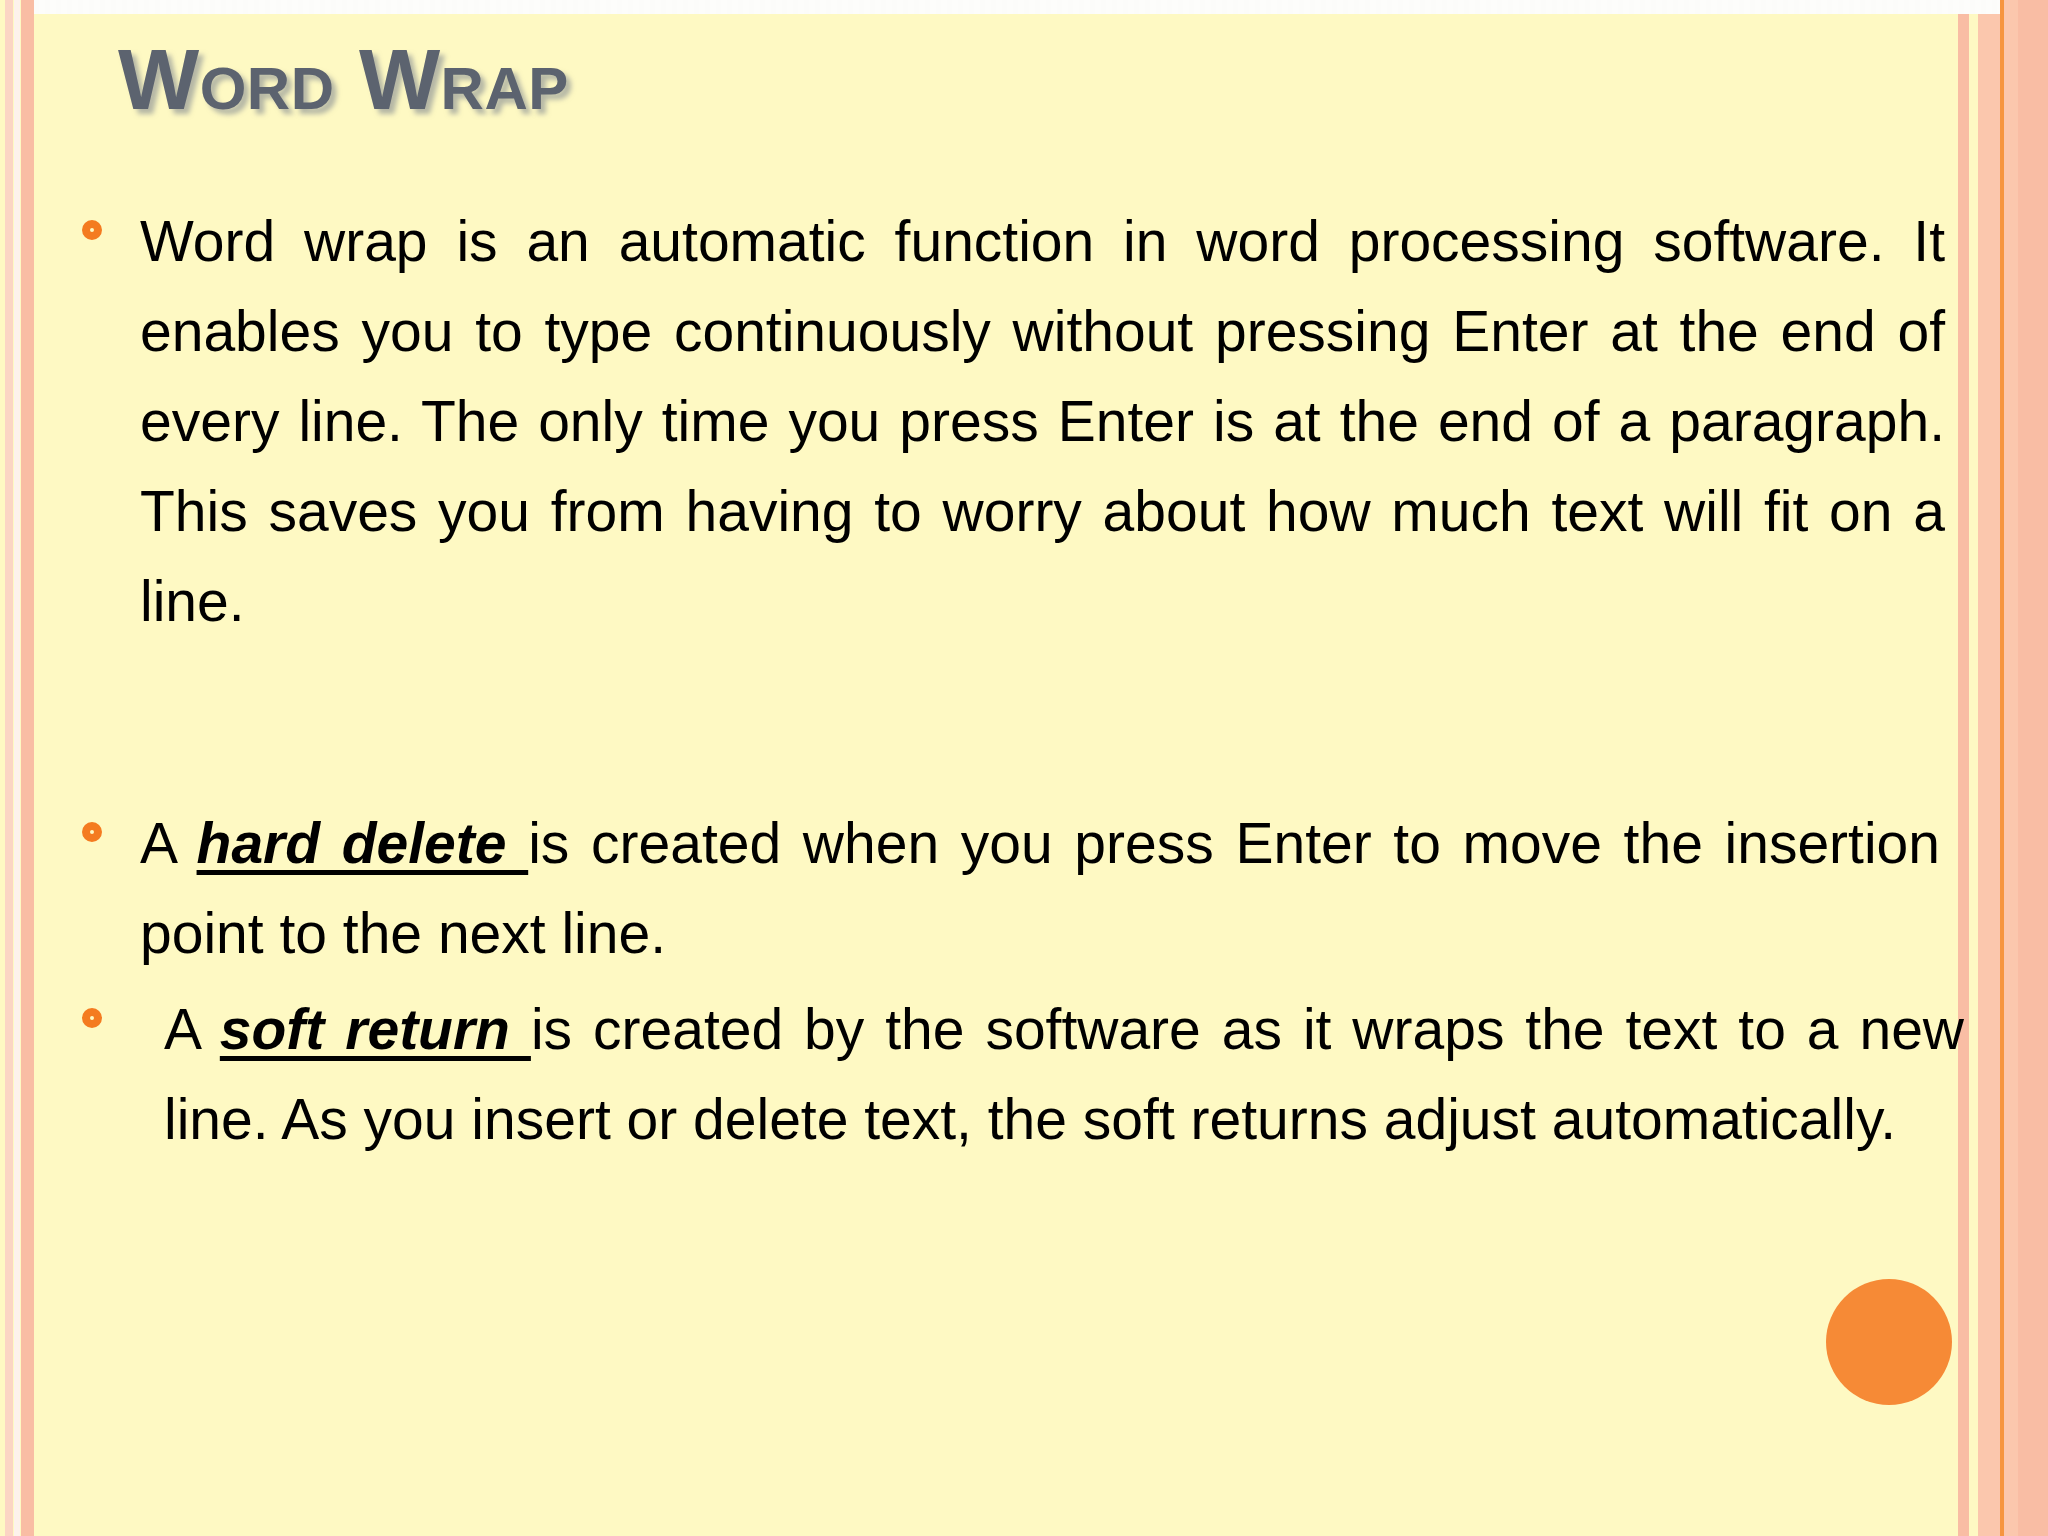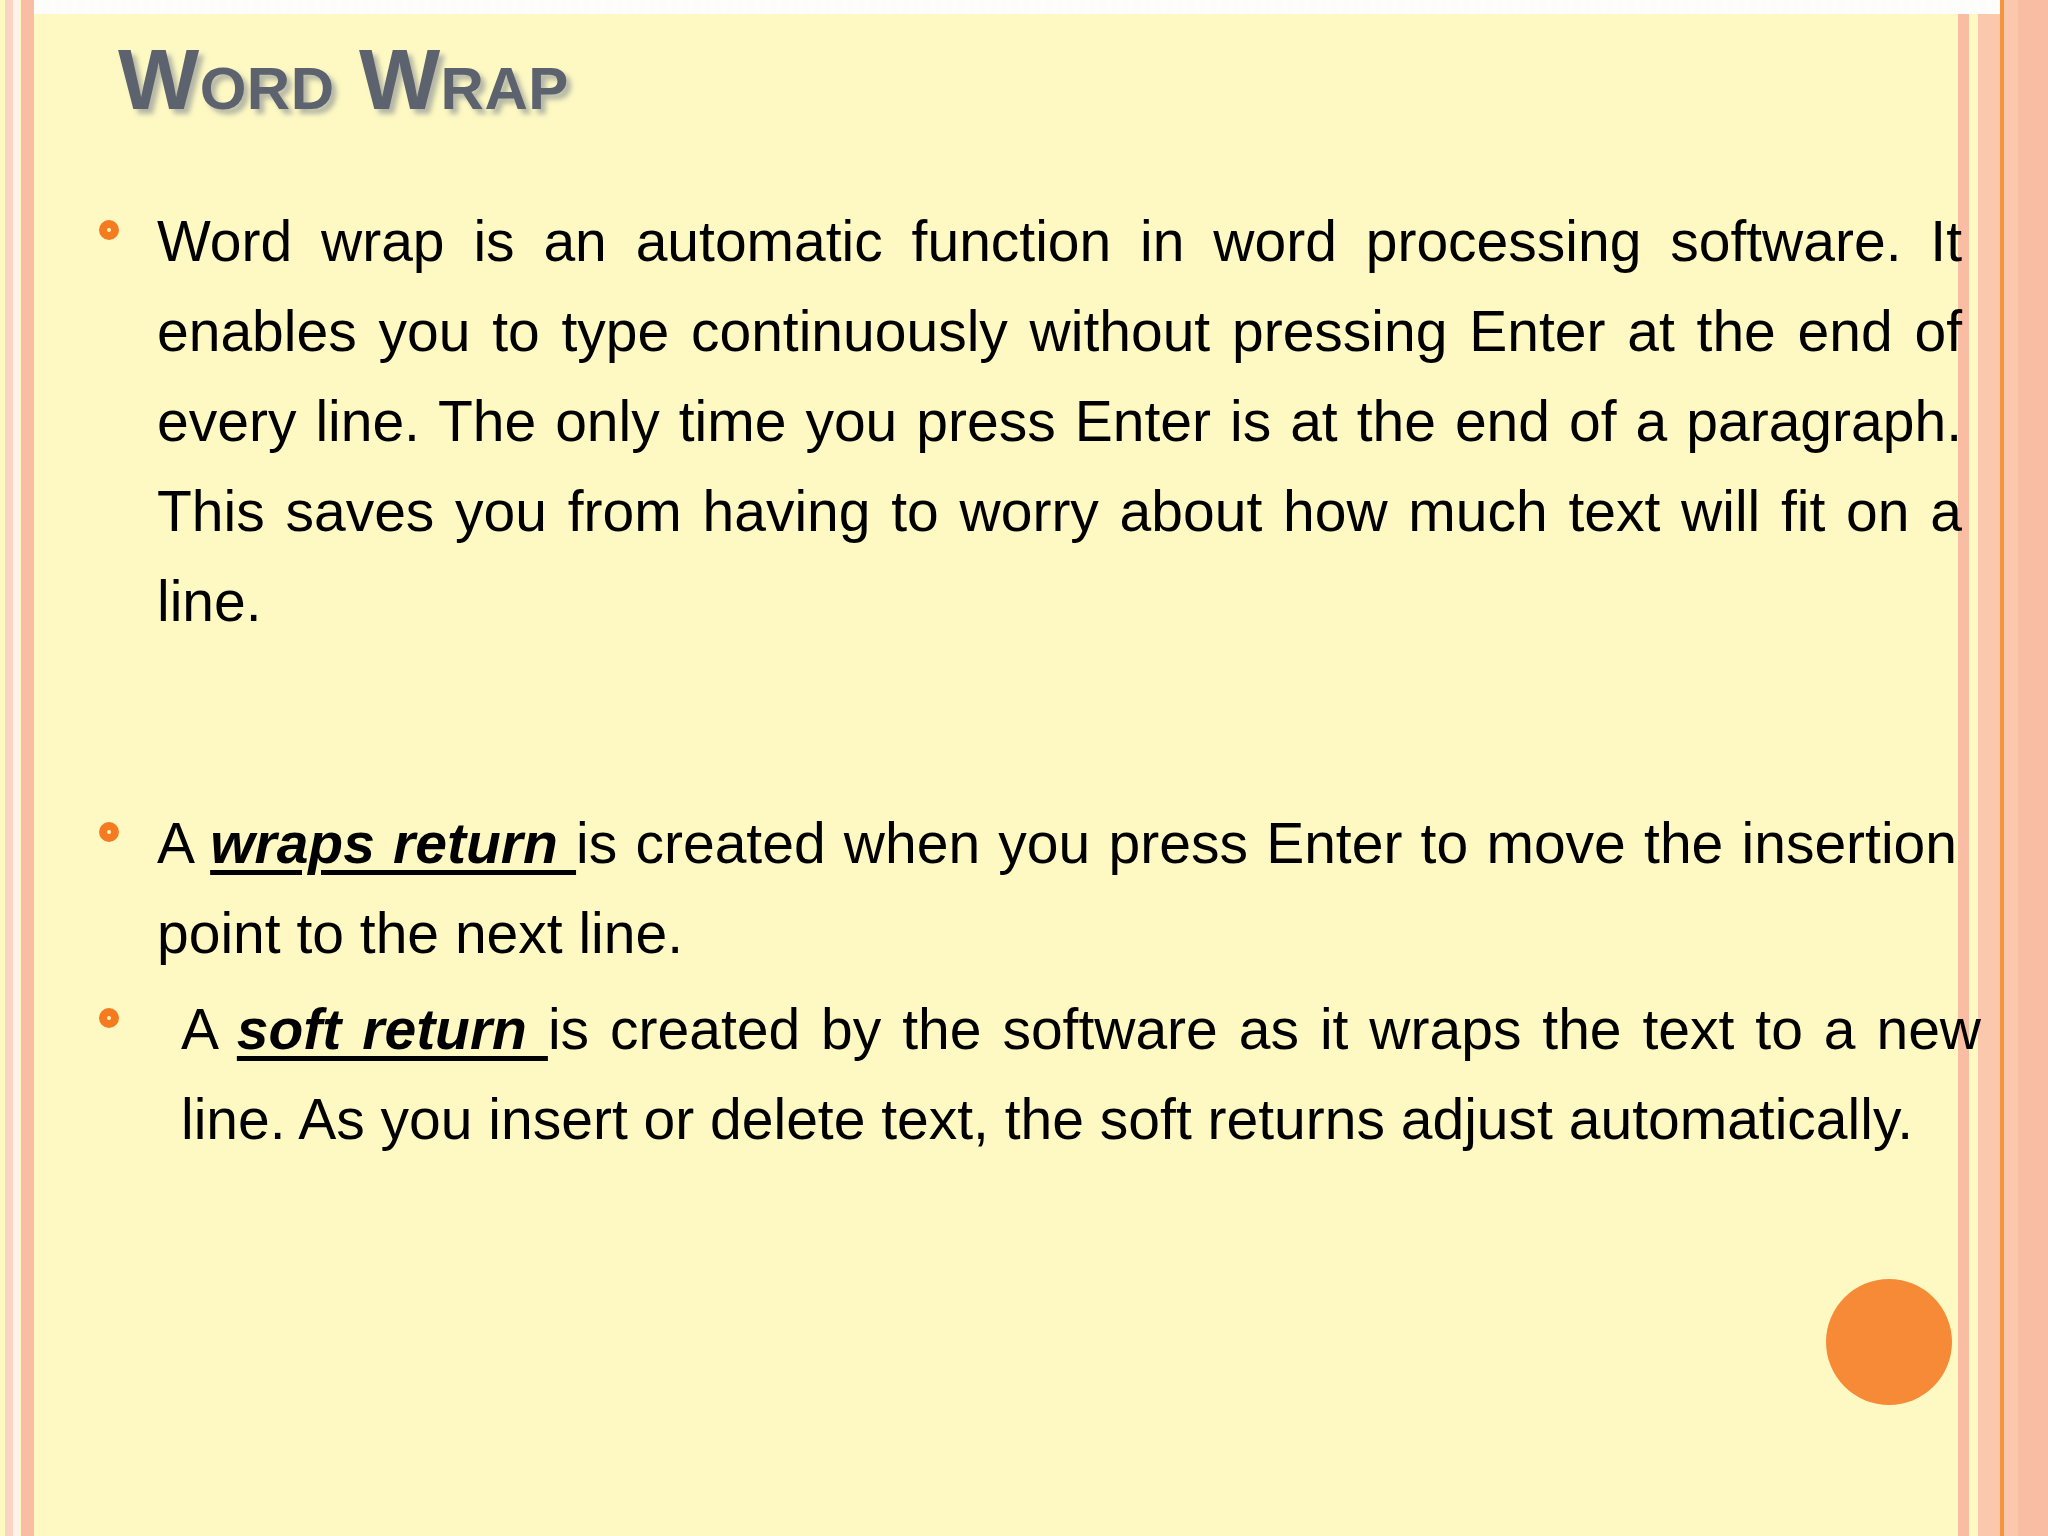--- a/index.html
+++ b/index.html
@@ -78,21 +78,21 @@
     letter-spacing: 0.5px;
     color: #5c636f;
     text-shadow: 5px 5px 5px rgba(120,128,140,0.55);
     white-space: nowrap;
     line-height: 1.0;
   }
 
   
   .body {
     position: absolute;
-    left: 77px;
+    left: 60px;
     top: 196px;
     width: 1880px;
     z-index: 2;
   }
 
   .bullet-row {
     position: relative;
     padding-left: 80px;
     margin-bottom: 0;
   }
@@ -160,21 +160,21 @@
 
     <div class="bullet-row block-1">
       <span class="bullet-marker"></span>
       <div class="bullet-text"><span>Word wrap is an automatic function in word processing software. It enables you to type continuously without pressing Enter at the end of every line. The only time you press Enter is at the end of a paragraph. This saves you from having to worry about how much text will fit on a line.</span></div>
     </div>
 
     <div class="para-gap"></div>
 
     <div class="bullet-row block-2">
       <span class="bullet-marker"></span>
-      <div class="bullet-text no-justify-last"><span>A </span><span class="emph">wraps return </span><span>is created when you press Enter to move the insertion point to the next line.</span></div>
+      <div class="bullet-text no-justify-last"><span>A </span><span class="emph">hard delete </span><span>is created when you press Enter to move the insertion point to the next line.</span></div>
     </div>
 
     <div class="gap-small"></div>
 
     <div class="bullet-row block-3">
       <span class="bullet-marker"></span>
       <div class="bullet-text no-justify-last"><span>A </span><span class="emph">soft return </span><span>is created by the software as it wraps the text to a new line. As you insert or delete text, the soft returns adjust automatically.</span></div>
     </div>
 
   </div>

